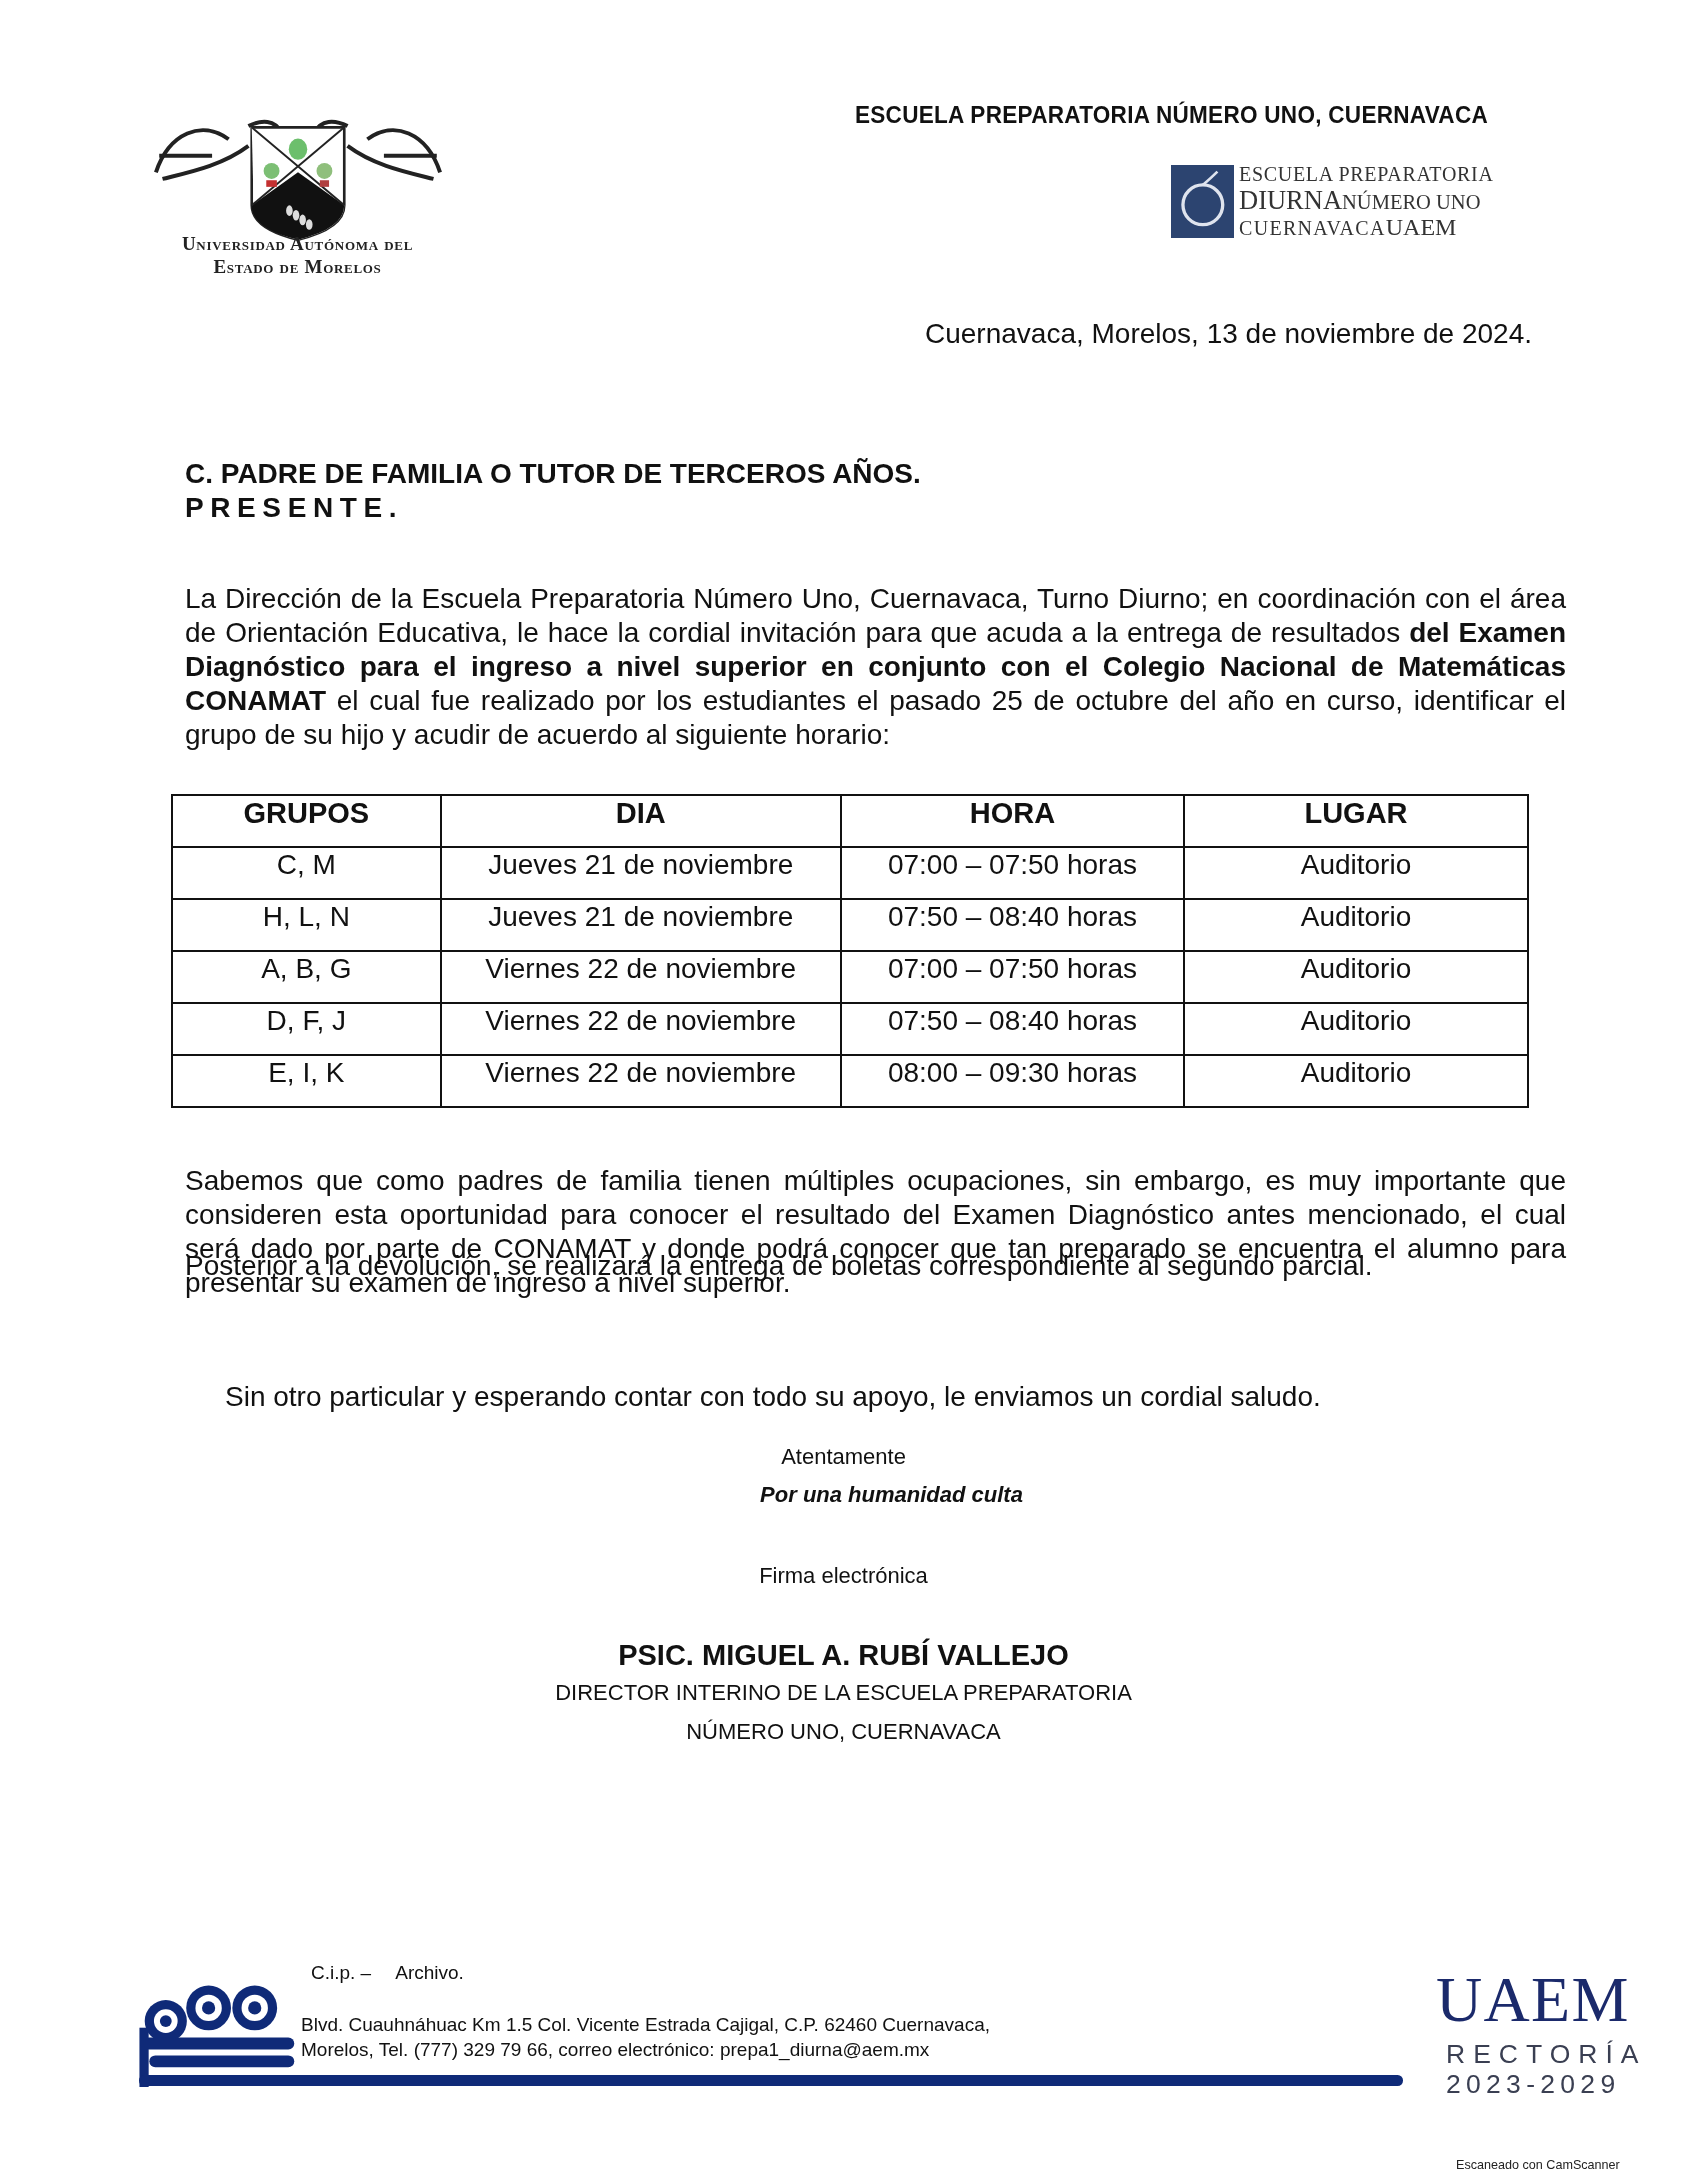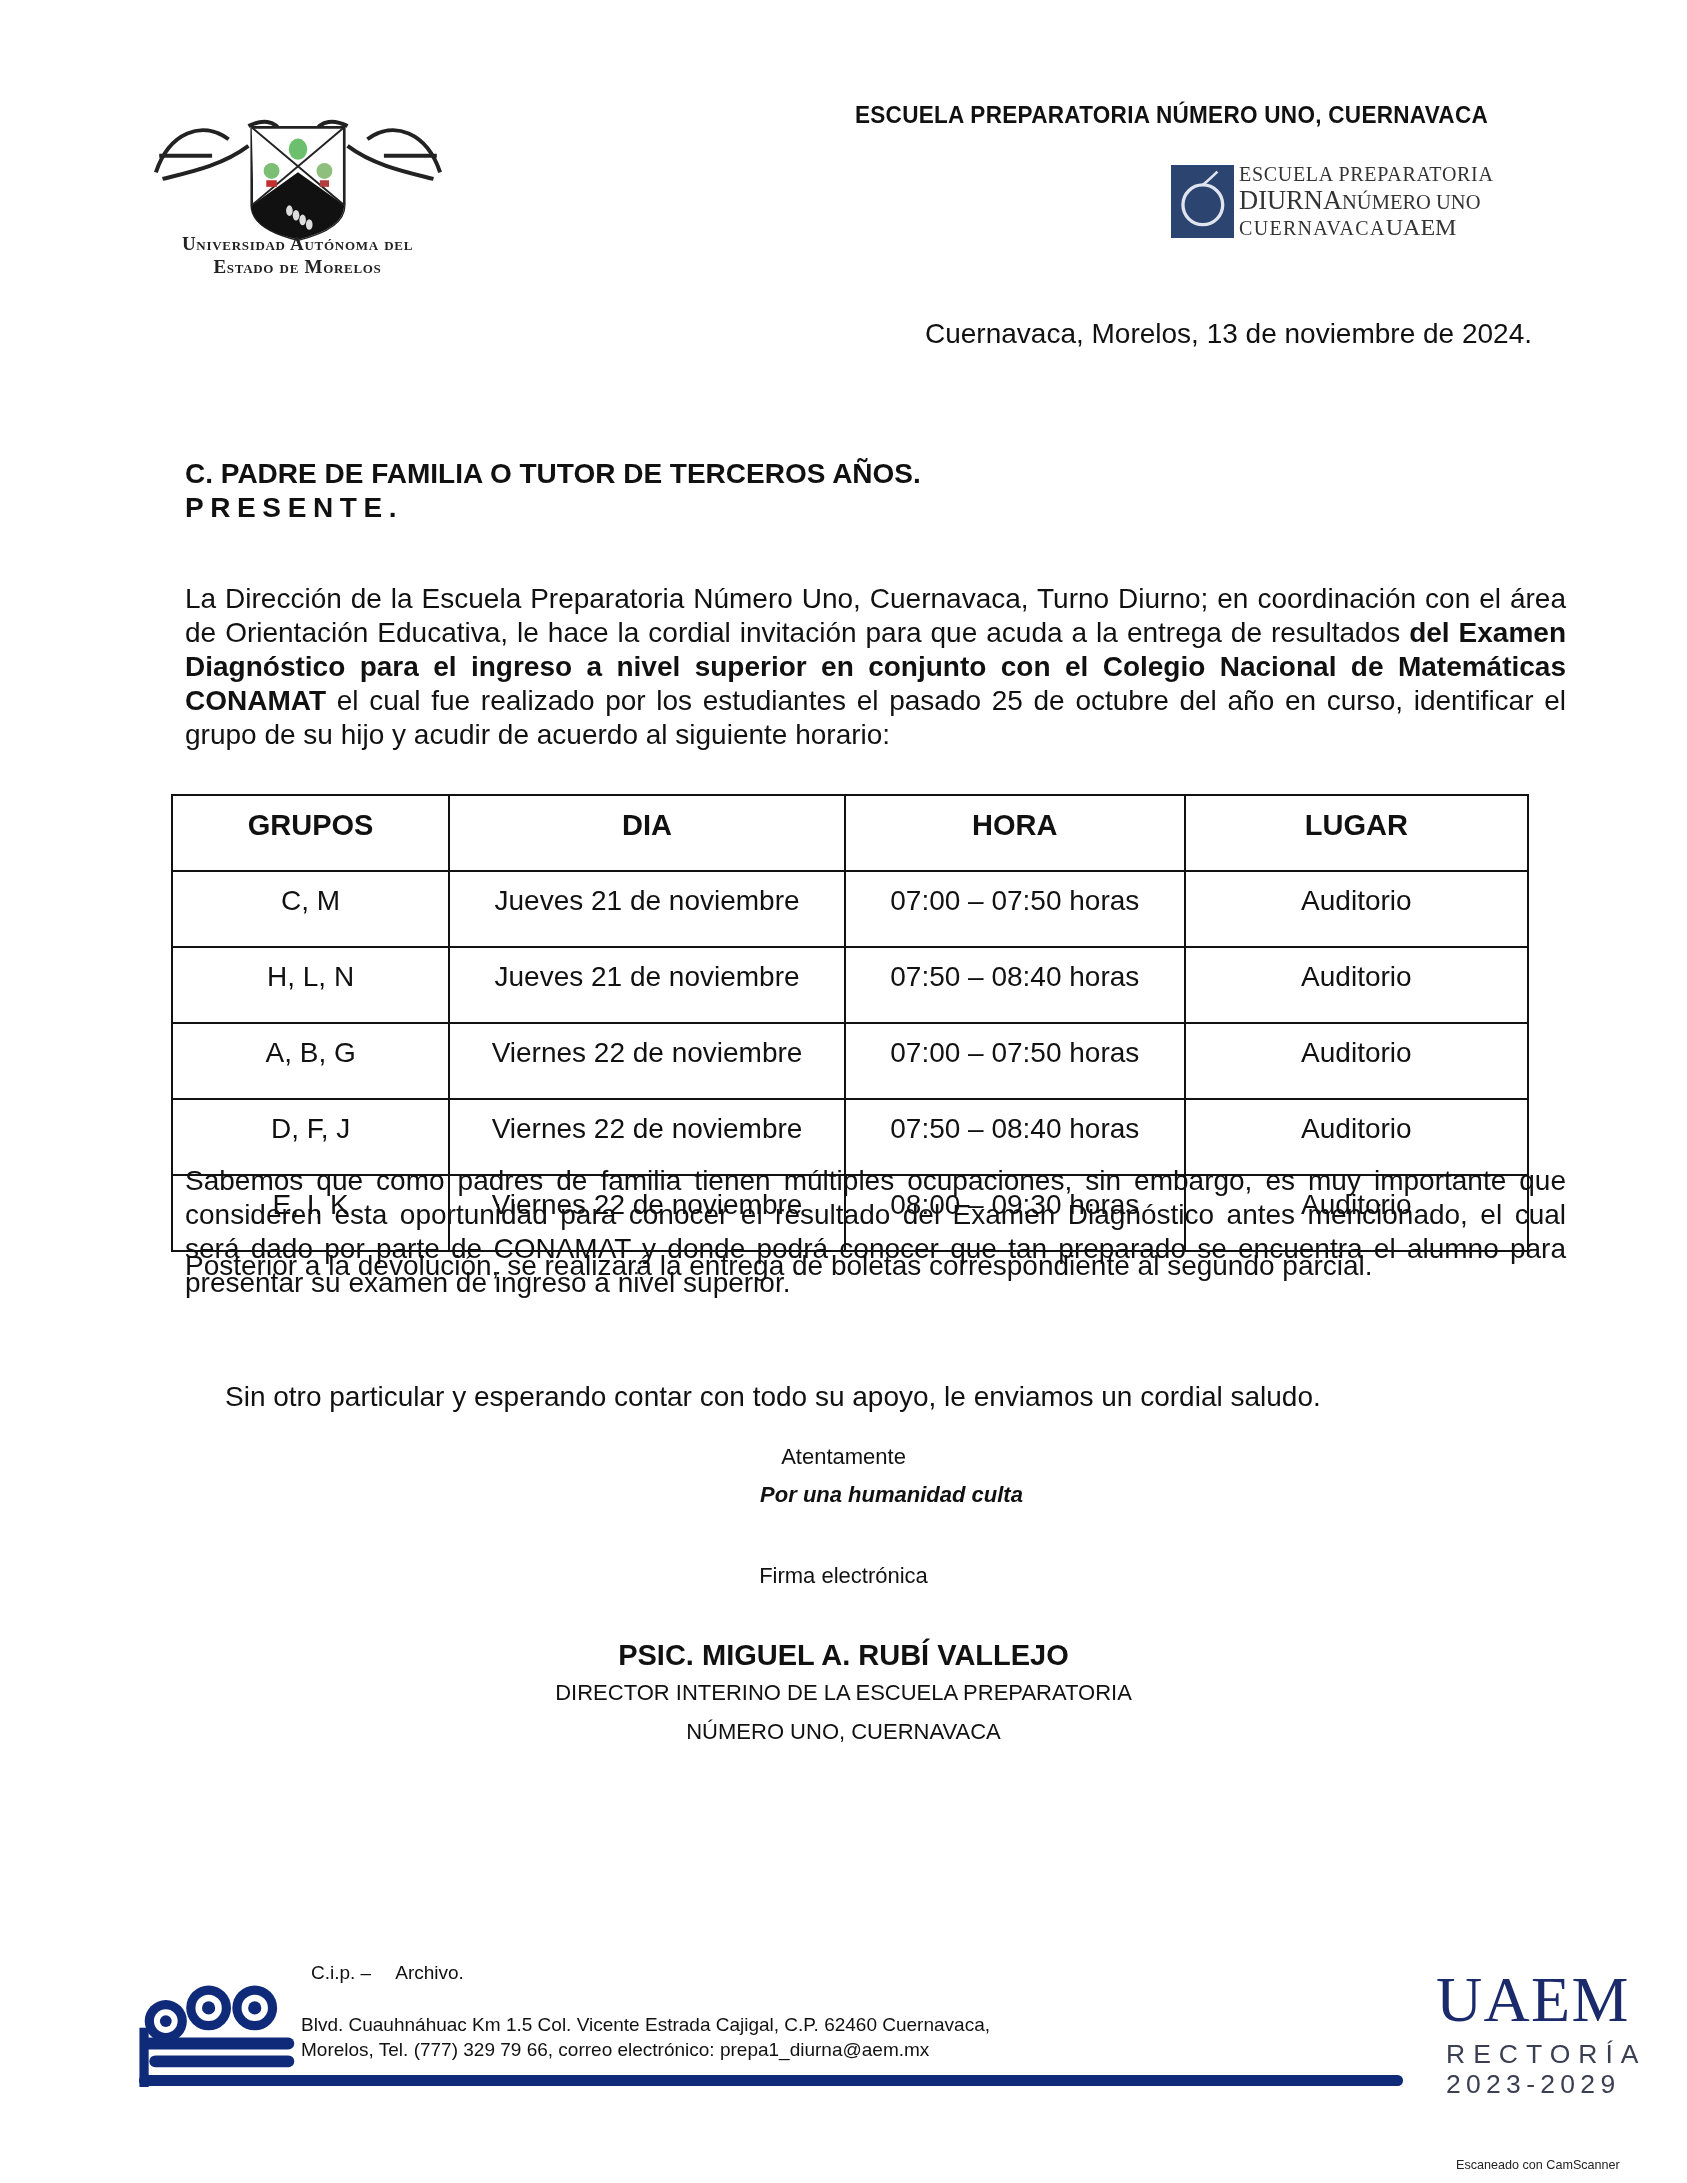--- a/index.html
+++ b/index.html
@@ -28,21 +28,21 @@
   .date-line { left: 860px; top: 318px; width: 672px; text-align: right; font-size: 28px; }
 
   .addressee { left: 185px; top: 457px; font-weight: bold; font-size: 28px; line-height: 34px; }
   .addressee .spaced { letter-spacing: 6.6px; }
 
   .para { left: 185px; width: 1381px; font-size: 28px; line-height: 34px; text-align: justify; }
   .p1 { top: 582px; }
 
   
   table.sched { position: absolute; left: 171px; top: 794px; width: 1358px; border-collapse: collapse; font-size: 28px; }
-  table.sched td, table.sched th { border: 2px solid #111; text-align: center; vertical-align: top; padding: 12px; height: 50px; line-height: 34px; }
+  table.sched td, table.sched th { border: 2px solid #111; text-align: center; vertical-align: top; padding: 0; height: 50px; line-height: 34px; }
   table.sched th { font-weight: bold; font-size: 29px; }
   .c1 { width: 265px; } .c2 { width: 396px; } .c3 { width: 339px; } .c4 { width: 340px; }
 
   .p2 { top: 1164px; }
   .p3 { top: 1249px; }
   .p4 { top: 1380px; margin-left: 40px; }
 
   .center { left: 0; width: 1687px; text-align: center; font-size: 22px; line-height: 34px; }
   .closing { top: 1440px; }
   .motto { top: 1478px; font-weight: bold; font-style: italic; padding-left: 48px; }

